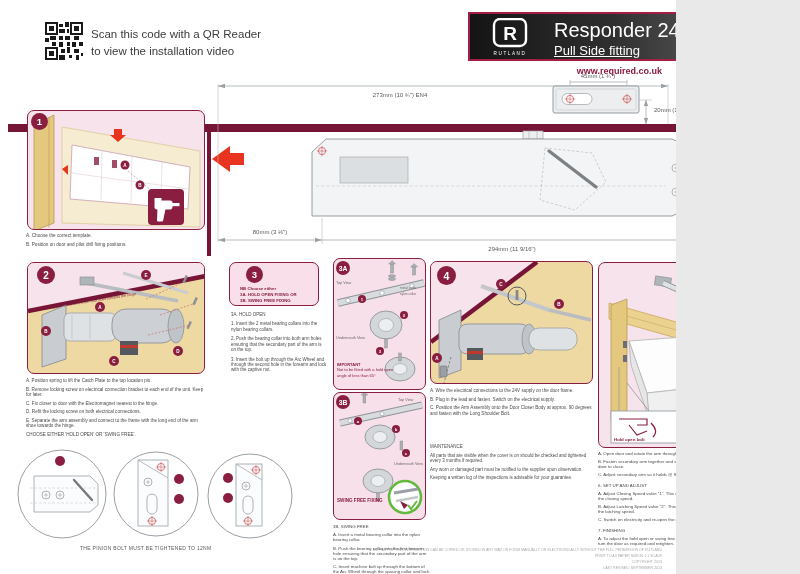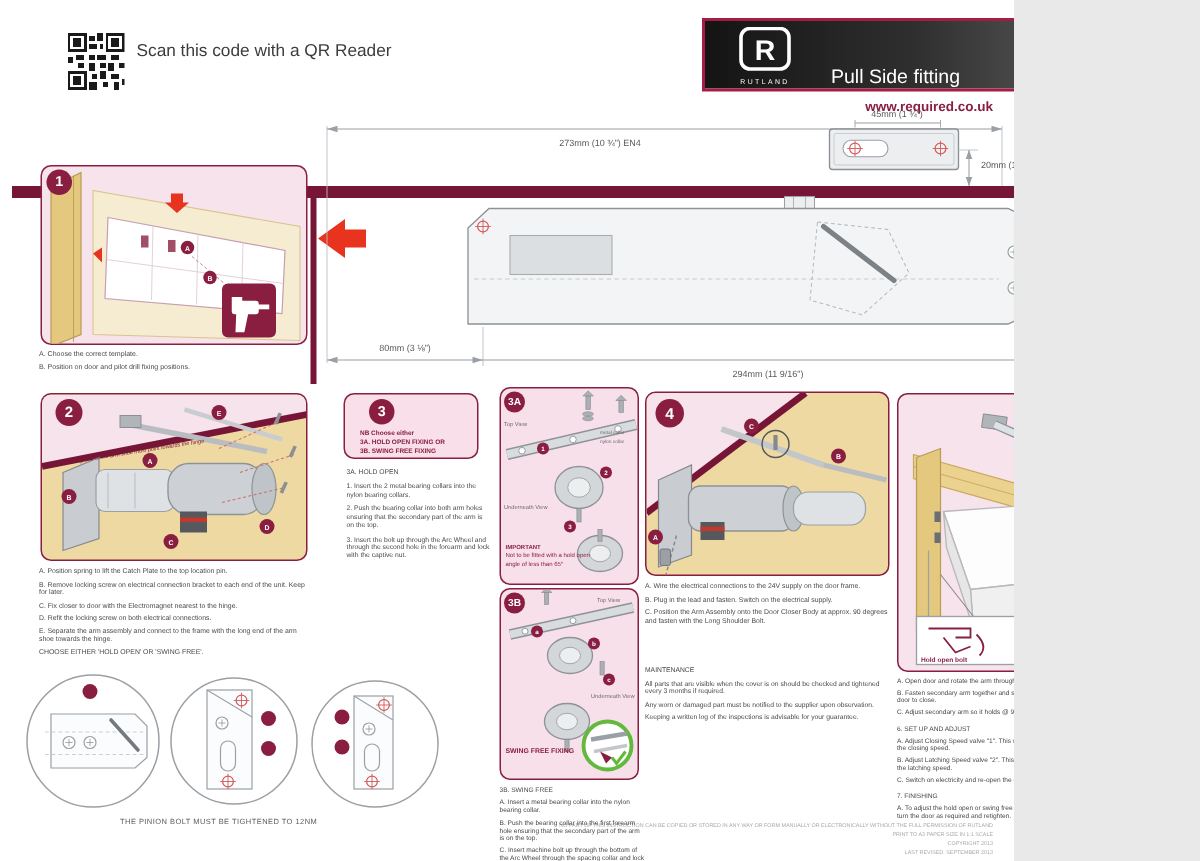--- a/index.html
+++ b/index.html
@@ -5,21 +5,21 @@
   html,body{margin:0;padding:0;background:#e9e9e9;}
   .page{position:relative;width:676px;height:574px;background:#ffffff;overflow:hidden;
         font-family:"Liberation Sans",sans-serif;-webkit-font-smoothing:antialiased;}
   .abs{position:absolute;}
   
   .qr-text{position:absolute;left:91px;top:26px;font-size:11.5px;color:#3c3c3c;line-height:1.45;}
   .banner{position:absolute;left:468px;top:12px;width:316px;height:49px;
           background:linear-gradient(90deg,#141414 0%,#2f2f2f 45%,#6d6d6d 100%);
           border:2px solid #a41d45;box-sizing:border-box;}
   .banner-title{position:absolute;left:84px;top:5px;font-size:20px;color:#ffffff;}
-  .banner-sub{position:absolute;left:84px;top:29px;font-size:13px;color:#ffffff;}
+  .banner-sub{position:absolute;left:84px;top:29px;font-size:13px;color:#ffffff;text-decoration:underline;}
   .doc-num{position:absolute;right:7px;top:3px;font-size:5.5px;color:#d8d8d8;}
   .logo{position:absolute;left:14px;top:4px;width:52px;text-align:center;}
   .logo-brand{font-size:4.6px;color:#fff;letter-spacing:1.6px;margin-top:-1px;}
   .website{position:absolute;right:14px;top:66px;font-size:9px;font-weight:bold;color:#8a1e41;}
   
   .panel{position:absolute;border:1.5px solid #8a1e41;border-radius:7px;box-sizing:border-box;overflow:hidden;}
   .badge{position:absolute;background:#8a1e41;color:#fff;border-radius:50%;z-index:6;
          display:flex;align-items:center;justify-content:center;font-weight:bold;}
   .caps{position:absolute;color:#4a4a4a;font-size:4.7px;line-height:1.18;}
   .caps div{margin-bottom:3.2px;}
@@ -72,30 +72,32 @@
         <rect x="1" y="15" width="5" height="5"></rect>
       </g>
     <g fill="#1a1a1a">
         <rect x="2" y="2" width="3" height="3"></rect>
         <rect x="16" y="2" width="3" height="3"></rect>
         <rect x="2" y="16" width="3" height="3"></rect>
       </g>
   </svg>
   <div class="qr-text">
     <div>Scan this code with a QR Reader</div>
+    <div>to view the installation video</div>
   </div>
 
   <div class="banner">
     <div class="logo">
       <svg width="36" height="30" viewBox="0 0 36 30">
         <rect x="2" y="1" width="32" height="27" rx="6" fill="none" stroke="#ffffff" stroke-width="2.4"></rect>
         <text x="18" y="22" text-anchor="middle" font-size="19" font-weight="bold" fill="#ffffff">R</text>
       </svg>
       <div class="logo-brand">RUTLAND</div>
     </div>
+    <div class="banner-title">Responder 24</div>
     <div class="banner-sub">Pull Side fitting</div>
     <div class="doc-num">184.2</div>
   </div>
   <div class="website">www.required.co.uk</div>
 
   <svg class="abs" style="left:0;top:0;z-index:1" width="800" height="574" viewBox="0 0 800 574">
     <defs>
       <g id="xh">
         <circle r="3.6" fill="none" stroke="#d25a5a" stroke-width="0.8"></circle>
         <line x1="-5.2" y1="0" x2="5.2" y2="0" stroke="#d25a5a" stroke-width="0.6"></line>

